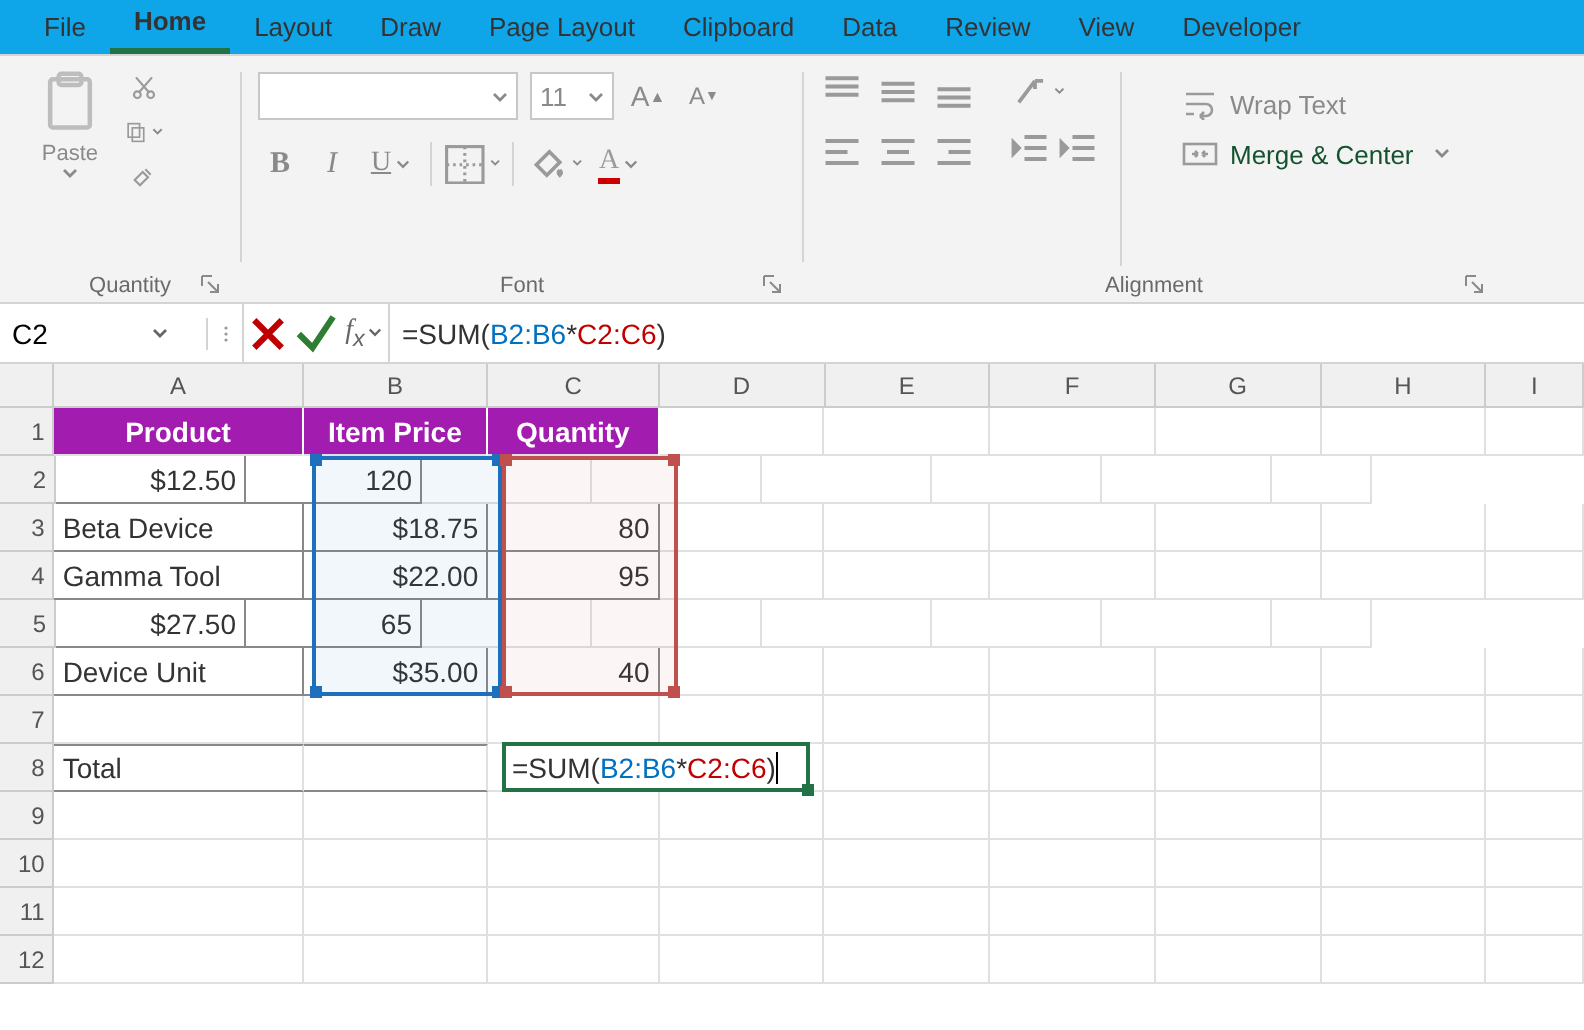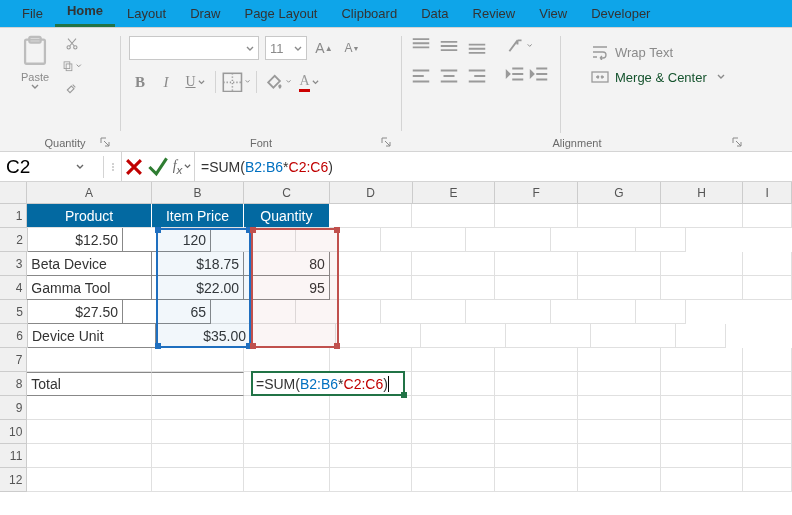--- a/index.html
+++ b/index.html
@@ -40,21 +40,21 @@
   
   .align-grid { display:grid; grid-template-columns: repeat(3, 24px); grid-auto-rows: 26px; gap: 4px; }
   .align-col2 { display:flex; flex-direction:column; gap:4px; margin-left: 8px; }
   .align-col3 { display:flex; flex-direction:column; gap:4px; margin-left: 16px; width:150px; }
   .wrap-btn { display:flex; align-items:flex-end; gap:6px; color:#8a8a8a; height:26px; padding:0 4px; }
   .merge-btn { display:flex; align-items:center; gap:6px; color:#14532d; height:26px; padding:0 4px; }
   
   
   .formula-row { display:flex; align-items:center; border-bottom: 1px solid #d4d4d4; height: 30px; background:#fff; }
   .name-box { width: 104px; display:flex; align-items:center; padding: 0 6px; border-right:1px solid #d4d4d4; }
-  .name-box input { border:none; outline:none; width: 70px; font-size:19px; }
+  .name-box input { border:none; outline:none; width: 70px; font-size:14px; }
   .nb-sep { width: 18px; height:100%; display:flex; align-items:center; justify-content:center; border-right:1px solid #d4d4d4; }
   .fb-btn { width:24px; height:100%; display:flex; align-items:center; justify-content:center; color:#666; }
   .fb-btn.red { color:#c00000; }
   .fb-btn.green { color:#2f7d32; }
   .fx { font-style: italic; font-family: 'Times New Roman', serif; font-size: 14px; }
   .formula-input { flex:1; padding: 0 6px; font-size: 14px; display:flex; align-items:center; }
   .f-blue { color:#0070c0; }
   .f-red { color:#c00000; }
   .colhdr-row { display:flex; height: 22px; }
   .corner { width:28px; height:22px; background:#f0f0f0; border-right:1px solid #ccc; border-bottom:1px solid #ccc; }
@@ -62,21 +62,21 @@
   .colhdr.A { width: 128px; }
   .colhdr.B { width: 95px; }
   .colhdr.C { width: 88px; }
   .rowhdr { width:28px; height:24px; background:#f0f0f0; border-right:1px solid #ccc; border-bottom:1px solid #ccc; display:flex; align-items:center; justify-content:flex-end; padding-right:4px; font-size:12px; color:#555; }
   .row { display:flex; height:24px; }
   .cell { border-right:1px solid #e0e0e0; border-bottom:1px solid #e0e0e0; padding: 0 4px; display:flex; align-items:center; font-size:14px; width:85px; background:#fff; }
   .cell.A { width:128px; }
   .cell.B { width:95px; }
   .cell.C { width:88px; }
   .r { justify-content:flex-end; }
-  .hdr-cell { background:#0369a1; color:#fff; font-weight:400; justify-content:center; border-right:1px solid #fff; border-bottom:1px solid #e0e0e0; }
+  .hdr-cell { background:#a21caf; color:#fff; font-weight:700; justify-content:center; border-right:1px solid #fff; border-bottom:1px solid #e0e0e0; }
   .hdr-cell:last-of-type { border-right:1px solid #e0e0e0; }
   .data-row .cell.A, .data-row .cell.B, .data-row .cell.C { border-bottom:1px solid #888; border-right:1px solid #888; }
   
   .sel-b { position:absolute; border:2px solid #1f6fbf; background: rgba(31,111,191,0.06); pointer-events:none; }
   .sel-c { position:absolute; border:2px solid #c0504d; background: rgba(192,80,77,0.06); pointer-events:none; }
   .hb { border:1px solid #1f6fbf; background:#1f6fbf; }
   .hc { border:1px solid #c0504d; background:#c0504d; }
   .corner-h { position:absolute; width:6px; height:6px; }
   
   .edit-cell { position:absolute; border:2px solid #217346; background:#fff; font-size:14px; padding:0 3px; display:flex; align-items:center; }
@@ -412,20 +412,21 @@
       <div class="cell"></div>
       <div class="cell"></div>
       <div class="cell"></div>
       <div class="cell"></div>
       <div class="cell" style="width:50px;"></div>
 </div>
 <div class="row data-row">
       <div class="rowhdr">6</div>
   <div class="cell A">Device Unit</div>
   <div class="cell B r">$35.00</div>
+  <div class="cell C r">40</div>
   <div class="cell"></div>
       <div class="cell"></div>
       <div class="cell"></div>
       <div class="cell"></div>
       <div class="cell"></div>
       <div class="cell" style="width:50px;"></div>
 </div>
 <div class="row">
       <div class="rowhdr">7</div>
   <div class="cell A"></div>

